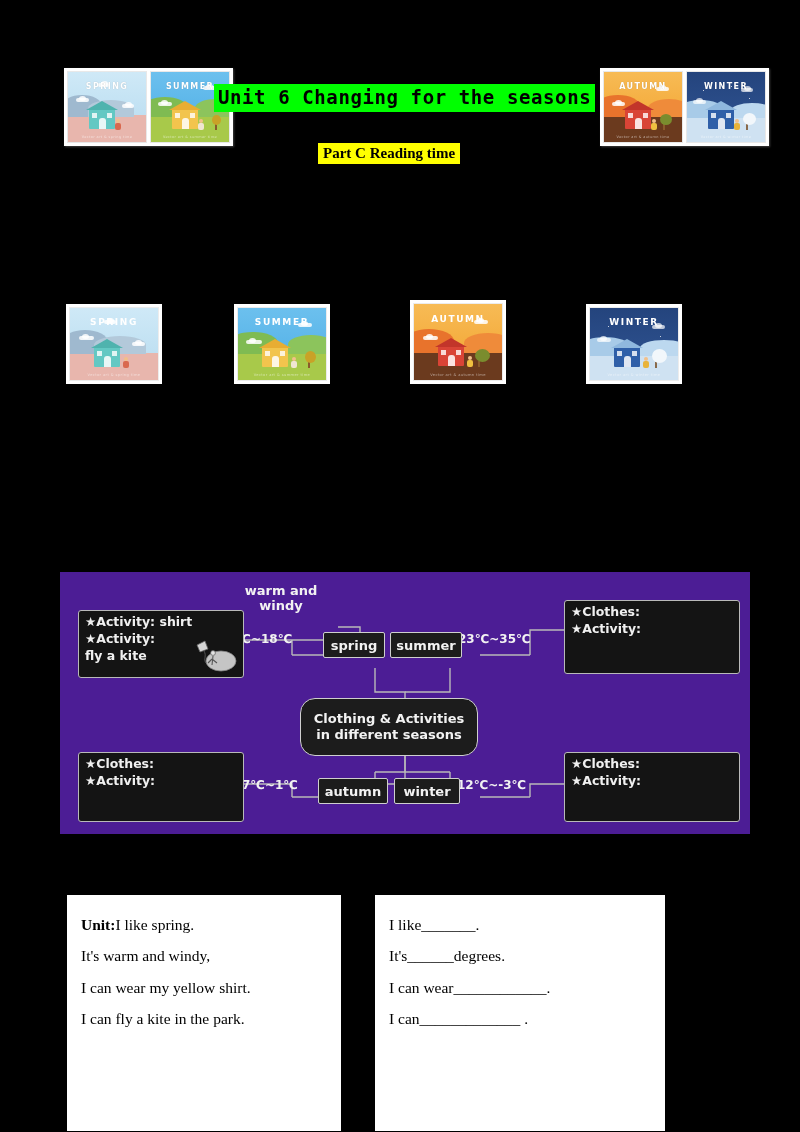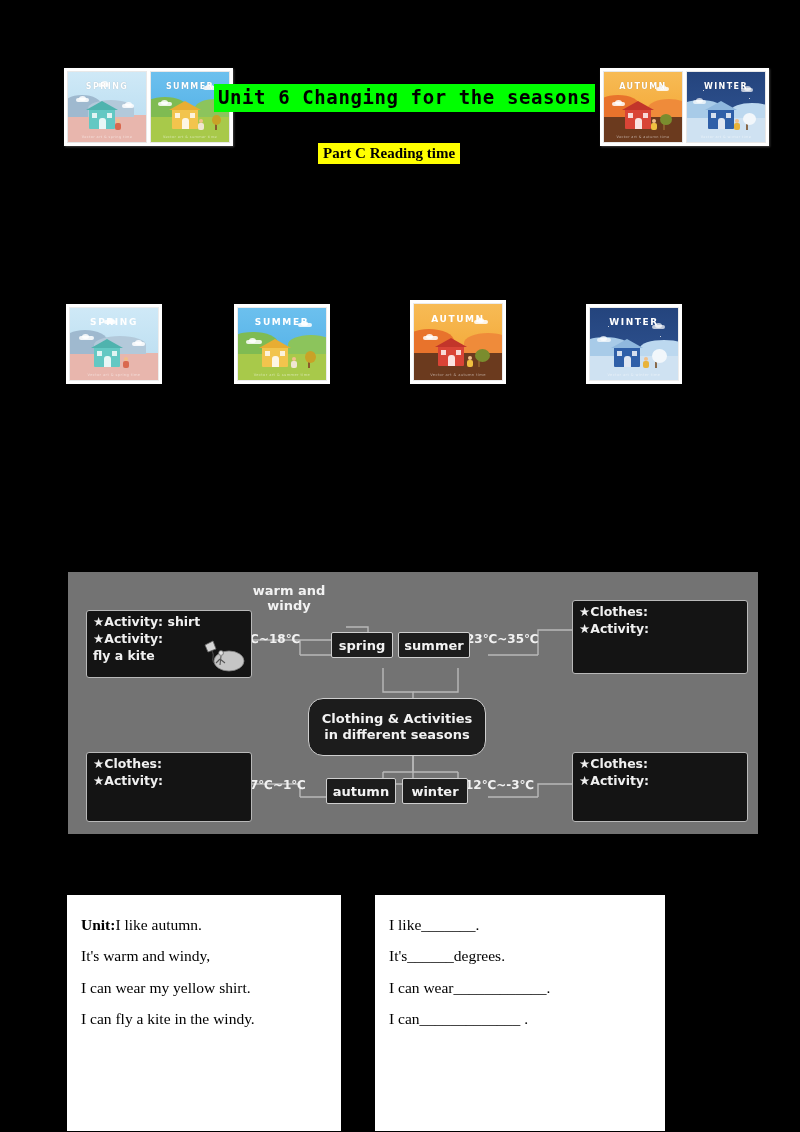--- a/index.html
+++ b/index.html
@@ -65,21 +65,21 @@
   .bigcard .label{
     position:absolute;left:0;right:0;top:13%;text-align:center;color:#fff;
     font-family:"DejaVu Sans",sans-serif;font-weight:bold;font-size:9px;letter-spacing:1.6px;
   }
   .bigcard .foot{
     position:absolute;left:0;right:0;bottom:3px;text-align:center;color:rgba(255,255,255,.5);
     font-family:"DejaVu Sans",sans-serif;font-size:3.6px;letter-spacing:.4px;
   }
 
   
-  #mindmap{left:68px;top:572px;width:690px;height:262px;background:#737373;}
+  #mindmap{left:60px;top:572px;width:690px;height:262px;background:#4c1d95;}
   #mindmap-canvas{position:absolute;left:0;top:0;width:690px;height:262px;}
   .mm-node{
     position:absolute;border:1px solid #cfcfcf;background:#1c1c1c;
     color:#f2f2f2;font-family:"DejaVu Sans",sans-serif;font-weight:bold;
     display:flex;align-items:center;justify-content:center;text-align:center;
     box-sizing:border-box;
   }
   .mm-season{font-size:13px;border-radius:2px;width:62px;height:26px;}
   .mm-center{
     font-size:13px;line-height:1.25;width:178px;height:58px;border-radius:2px;padding:2px;
@@ -429,25 +429,25 @@
 
   <div class="mm-branch" style="left:504px;top:180px;width:176px;height:70px;">
     <span class="ln">★Clothes:</span>
     <span class="ln">★Activity:</span>
     <span class="ln"></span>
   </div>
 </div>
 
 <div class="textbox" id="textbox-left">
   <div class="tb-line">
-    <span class="tb-name">Unit:</span><span>I like autumn.</span>
+    <span class="tb-name">Unit:</span><span>I like spring.</span>
   </div>
   <div class="tb-line">It's warm  and windy,</div>
   <div class="tb-line">I can wear my  yellow shirt.</div>
-  <div class="tb-line">I can fly a  kite in the windy.</div>
+  <div class="tb-line">I can fly a  kite in the park.</div>
 </div>
 
 <div class="textbox" id="textbox-right">
   <div class="tb-line">I like_______.</div>
   <div class="tb-line">It's______degrees.</div>
   <div class="tb-line">I can wear____________.</div>
   <div class="tb-line">I can_____________  .</div>
 </div>
 
 </body></html>

